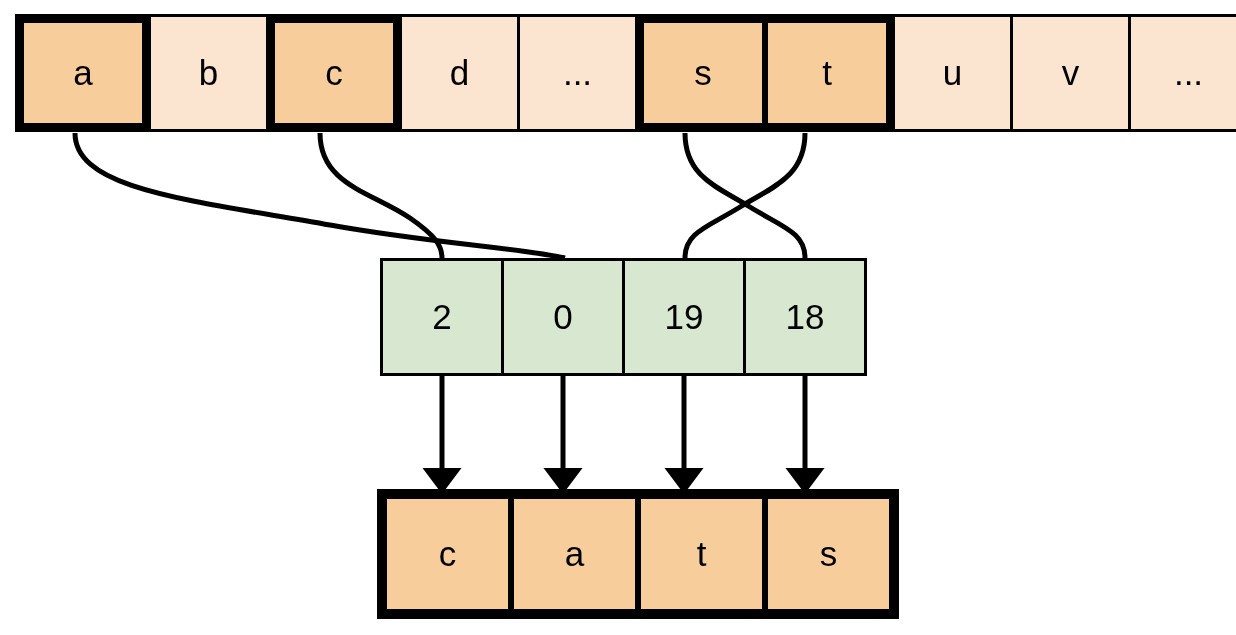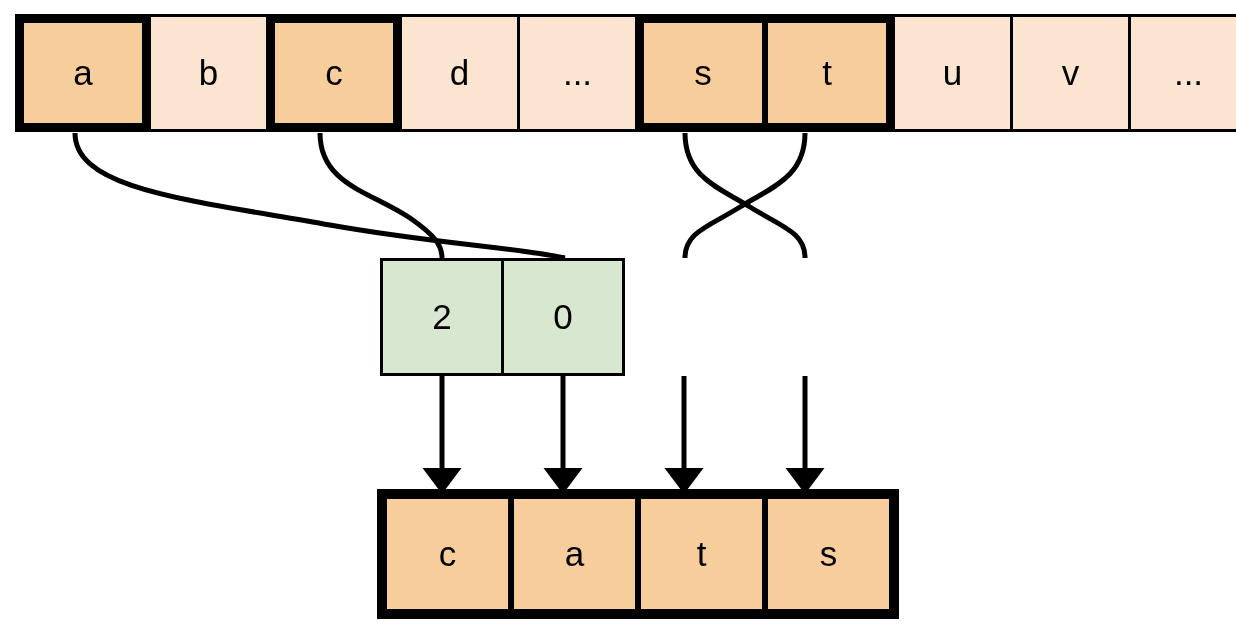--- a/index.html
+++ b/index.html
@@ -165,20 +165,22 @@
       <div class="alpha-cell">t</div>
     </div>
     <div class="alpha-cell">u</div>
     <div class="alpha-cell">v</div>
     <div class="alpha-cell">...</div>
   </div>
 
   <div class="index-row">
     <div class="index-cell">2</div>
     <div class="index-cell">0</div>
+    <div class="index-cell">19</div>
+    <div class="index-cell">18</div>
   </div>
 
   <div class="result-row">
     <div class="result-cell">c</div>
     <div class="result-cell">a</div>
     <div class="result-cell">t</div>
     <div class="result-cell">s</div>
   </div>
 
 </div>

